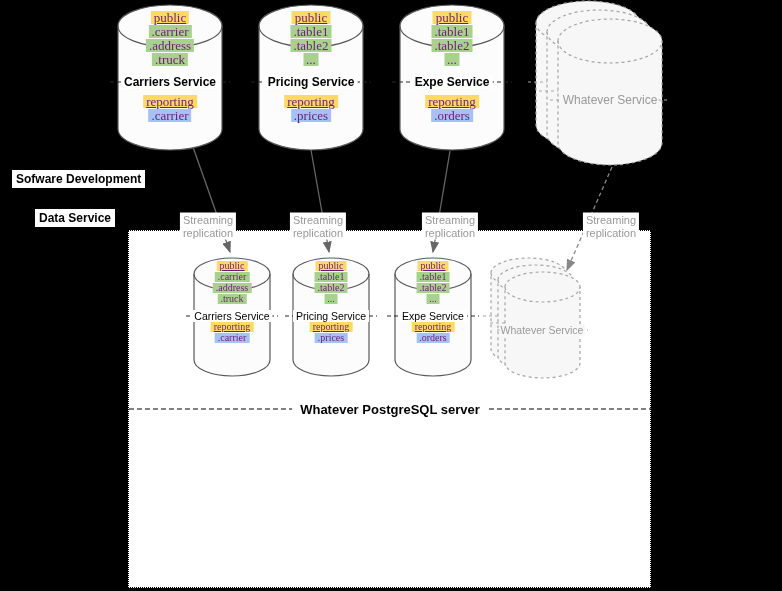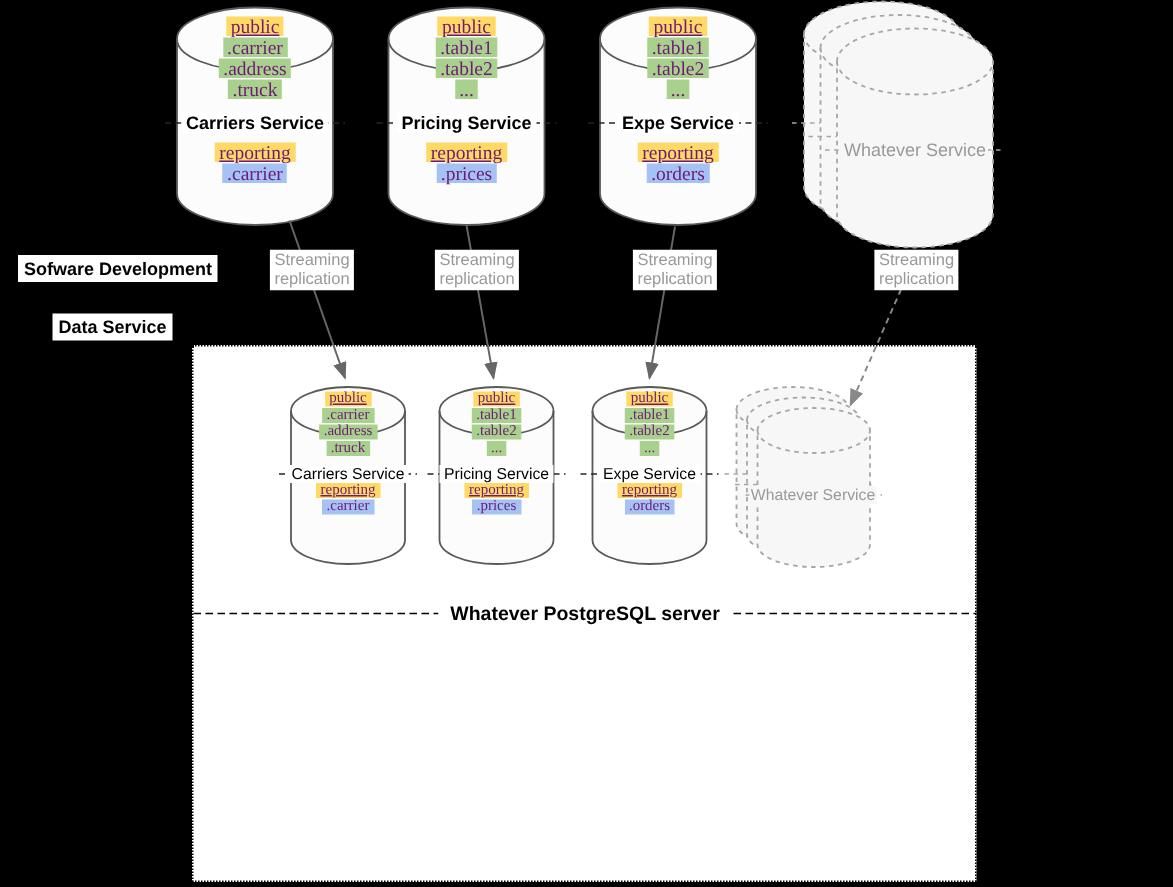--- a/index.html
+++ b/index.html
@@ -29,21 +29,21 @@
   .blue{background:var(--c-rtable,#A4C2F4);}
   .u{text-decoration:underline;}
 
   .svc-label{position:absolute;transform:translate(-50%,-50%);background:#fff;padding:0 3px;
              white-space:nowrap;color:#000;font-size:10.5px;}
   .svc-label.bold{font-weight:bold;font-size:12px;}
   .svc-label.whatever{color:var(--c-muted,#999);background:var(--c-stack,#F7F7F7);padding:0 1px;}
   .svc-label.whatever.top{font-size:12px;}
 
   .stream{position:absolute;transform:translate(-50%,-50%);background:#fff;color:var(--c-muted,#999);
-          font-size:11px;line-height:12.5px;text-align:center;padding:1px 3px;}
+          font-size:11px;line-height:12.5px;text-align:center;padding:1px 3px;margin-top:46px;}
   .stream span{display:block;}
 
   .zone-label{position:absolute;background:#fff;color:#000;font-weight:bold;font-size:12px;
               padding:2px 4px;white-space:nowrap;}
   #server-label{position:absolute;left:390px;top:409px;transform:translate(-50%,-50%);background:#fff;
                 font-weight:bold;font-size:13px;padding:0 8px;white-space:nowrap;color:#000;}
 </style>
 </head>
 <body>
 

